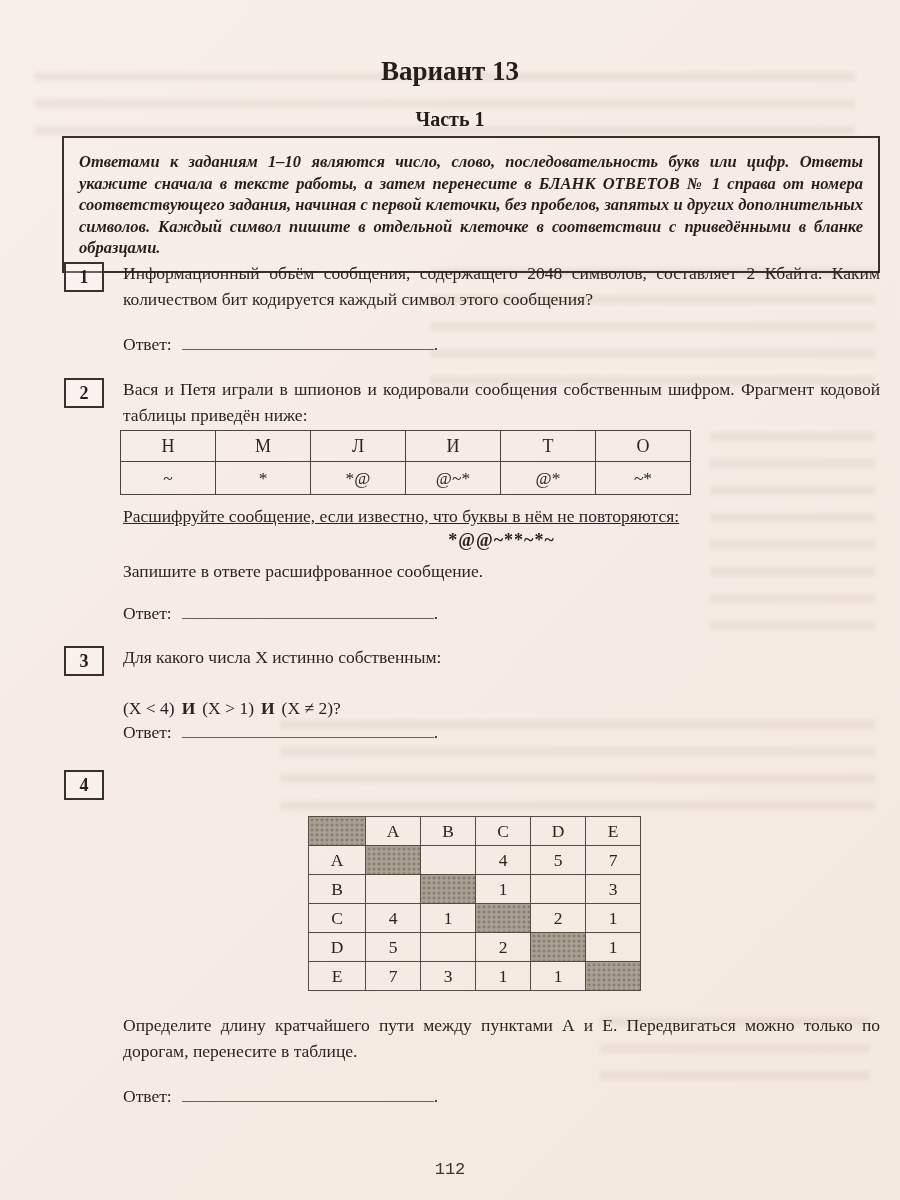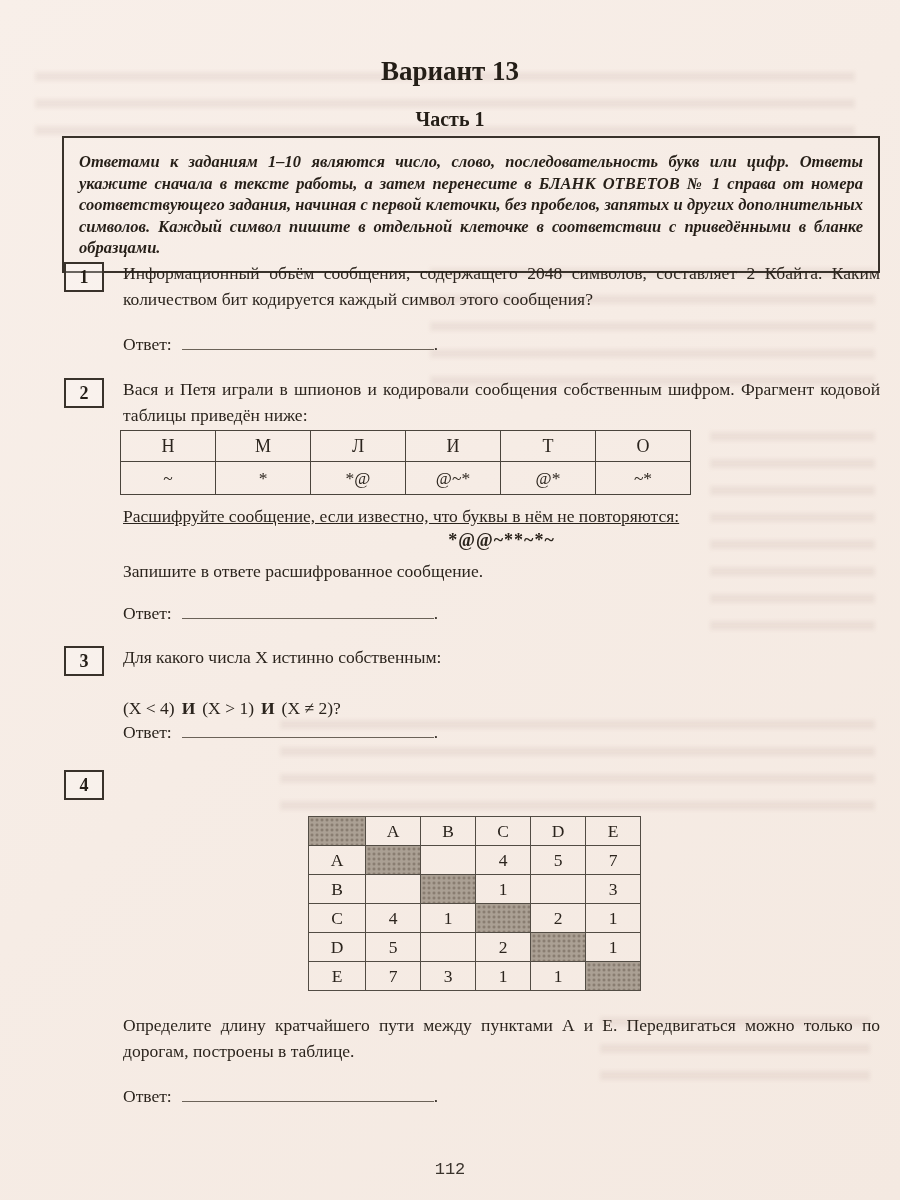--- a/index.html
+++ b/index.html
@@ -189,20 +189,20 @@
       <td>E</td>
       <td>7</td>
       <td>3</td>
       <td>1</td>
       <td>1</td>
       <td class="shade"></td>
     </tr>
   </tbody>
     </table>
 
-  <div class="abs ttext" style="top:1012px;">Определите длину кратчайшего пути между пунктами А и Е. Передвигаться можно только по дорогам, построены в таблице.</div>
+  <div class="abs ttext" style="top:1012px;">Определите длину кратчайшего пути между пунктами А и Е. Передвигаться можно только по дорогам, перенесите в таблице.</div>
   <div class="abs ansline" style="left:123px;top:1086px;">
     <span>Ответ:</span><span class="blank"></span><span>.</span>
   </div>
 
   <div class="abs center pagenum" style="top:1160px;">112</div>
 
 </div>
 
 </body></html>

